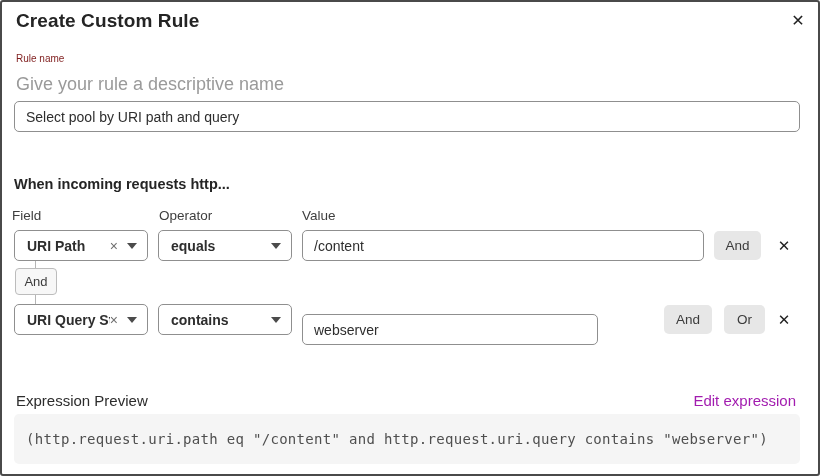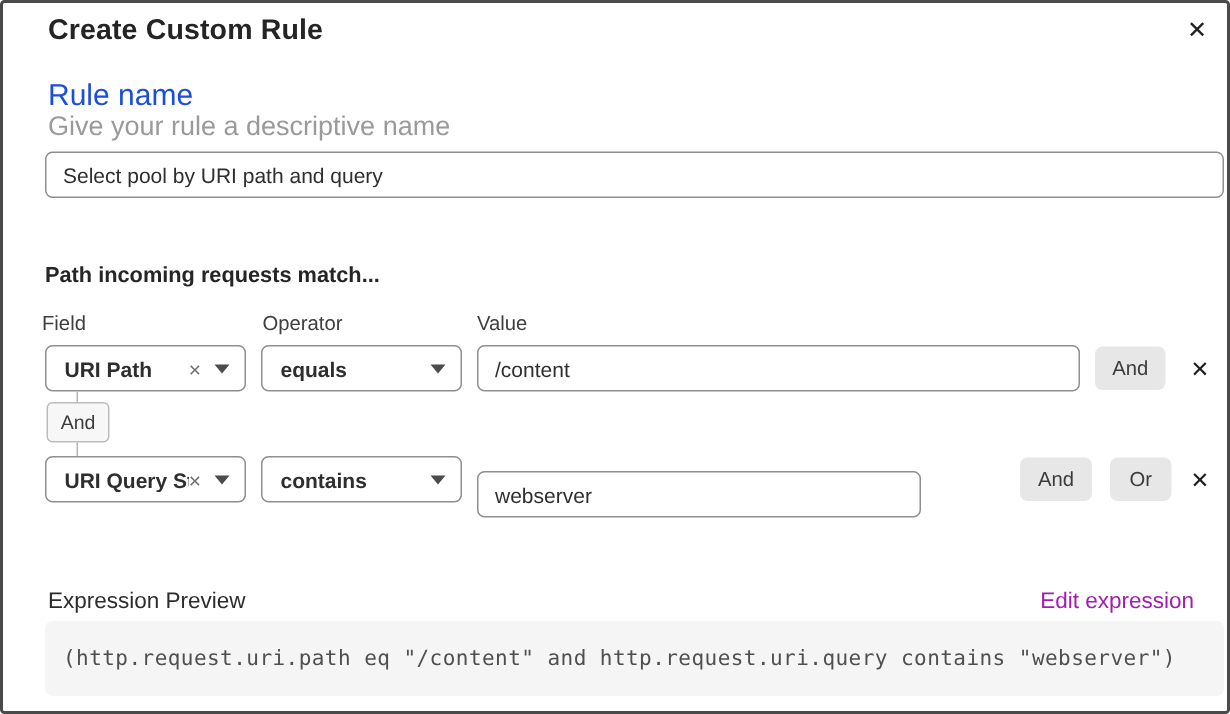--- a/index.html
+++ b/index.html
@@ -10,36 +10,36 @@
     color: #2e2e2e;
   }
   .dialog {
     position: relative;
     width: 820px; height: 476px;
     background: #fff;
     border: 2px solid #4a4a4a;
     border-radius: 3px;
     overflow: hidden;
   }
-  .abs { position: absolute; margin-left: 16px; }
+  .abs { position: absolute; }
 
   .dialog-title {
     left: 14px; top: 8px;
     font-size: 19px; font-weight: 700; color: #242424;
     letter-spacing: 0.1px;
   }
   .close-btn {
     right: 8px; top: 6px;
     width: 24px; height: 24px;
     display: flex; align-items: center; justify-content: center;
     font-size: 16px; font-weight: 700; color: #222;
     cursor: pointer;
   }
 
-  .section-label { font-size: 20px; color: #1d4ed8; }
+  .section-label { font-size: 10px; color: #7f1d1d; }
   .hint-text { font-size: 18px; color: #9a9a9a; }
 
   .text-input {
     height: 31px;
     border: 1px solid #8f8f8f;
     border-radius: 5px;
     background: #fff;
     font-family: "Liberation Sans", "DejaVu Sans", sans-serif;
     font-size: 14px; color: #2e2e2e;
     padding: 0 11px;
@@ -120,21 +120,21 @@
 
   <div class="abs dialog-title">Create Custom Rule</div>
   <div class="abs close-btn">✕</div>
 
   <div class="abs section-label" style="left:14px; top:51px;">Rule name</div>
   <div class="abs hint-text" style="left:14px; top:72px;">Give your rule a descriptive name</div>
   <div class="abs" style="left:12px; top:99px; width:786px;">
     <input class="text-input" type="text" value="Select pool by URI path and query" style="">
   </div>
 
-  <div class="abs match-heading" style="left:12px; top:174px;">Path incoming requests match...</div>
+  <div class="abs match-heading" style="left:12px; top:174px;">When incoming requests http...</div>
 
   <div class="abs col-label" style="left:10px; top:206px;">Field</div>
   <div class="abs col-label" style="left:157px; top:206px;">Operator</div>
   <div class="abs col-label" style="left:300px; top:206px;">Value</div>
 
   <div class="abs select-box" style="left:12px; top:228px; width:134px;">
     <span class="sel-text">URI Path</span>
     <span class="spacer"></span>
     <span class="clear-x">×</span>
     <span class="caret-down"></span>

